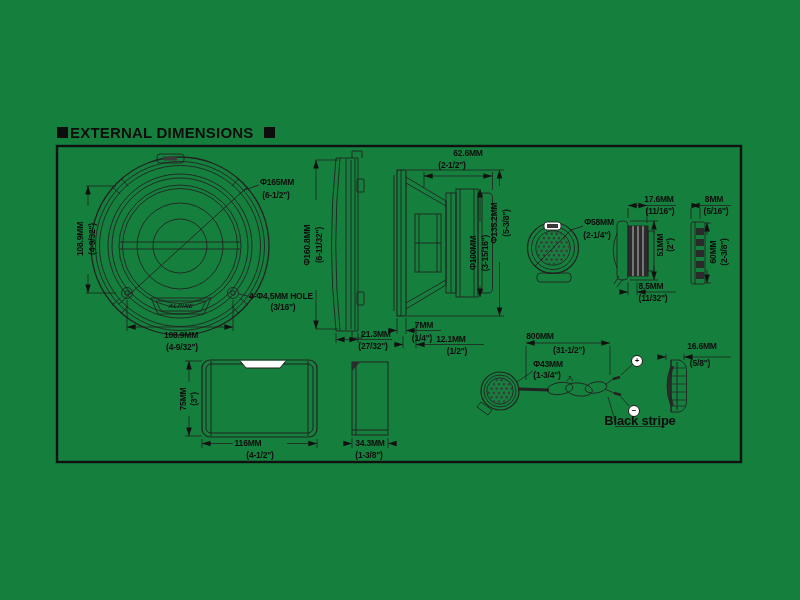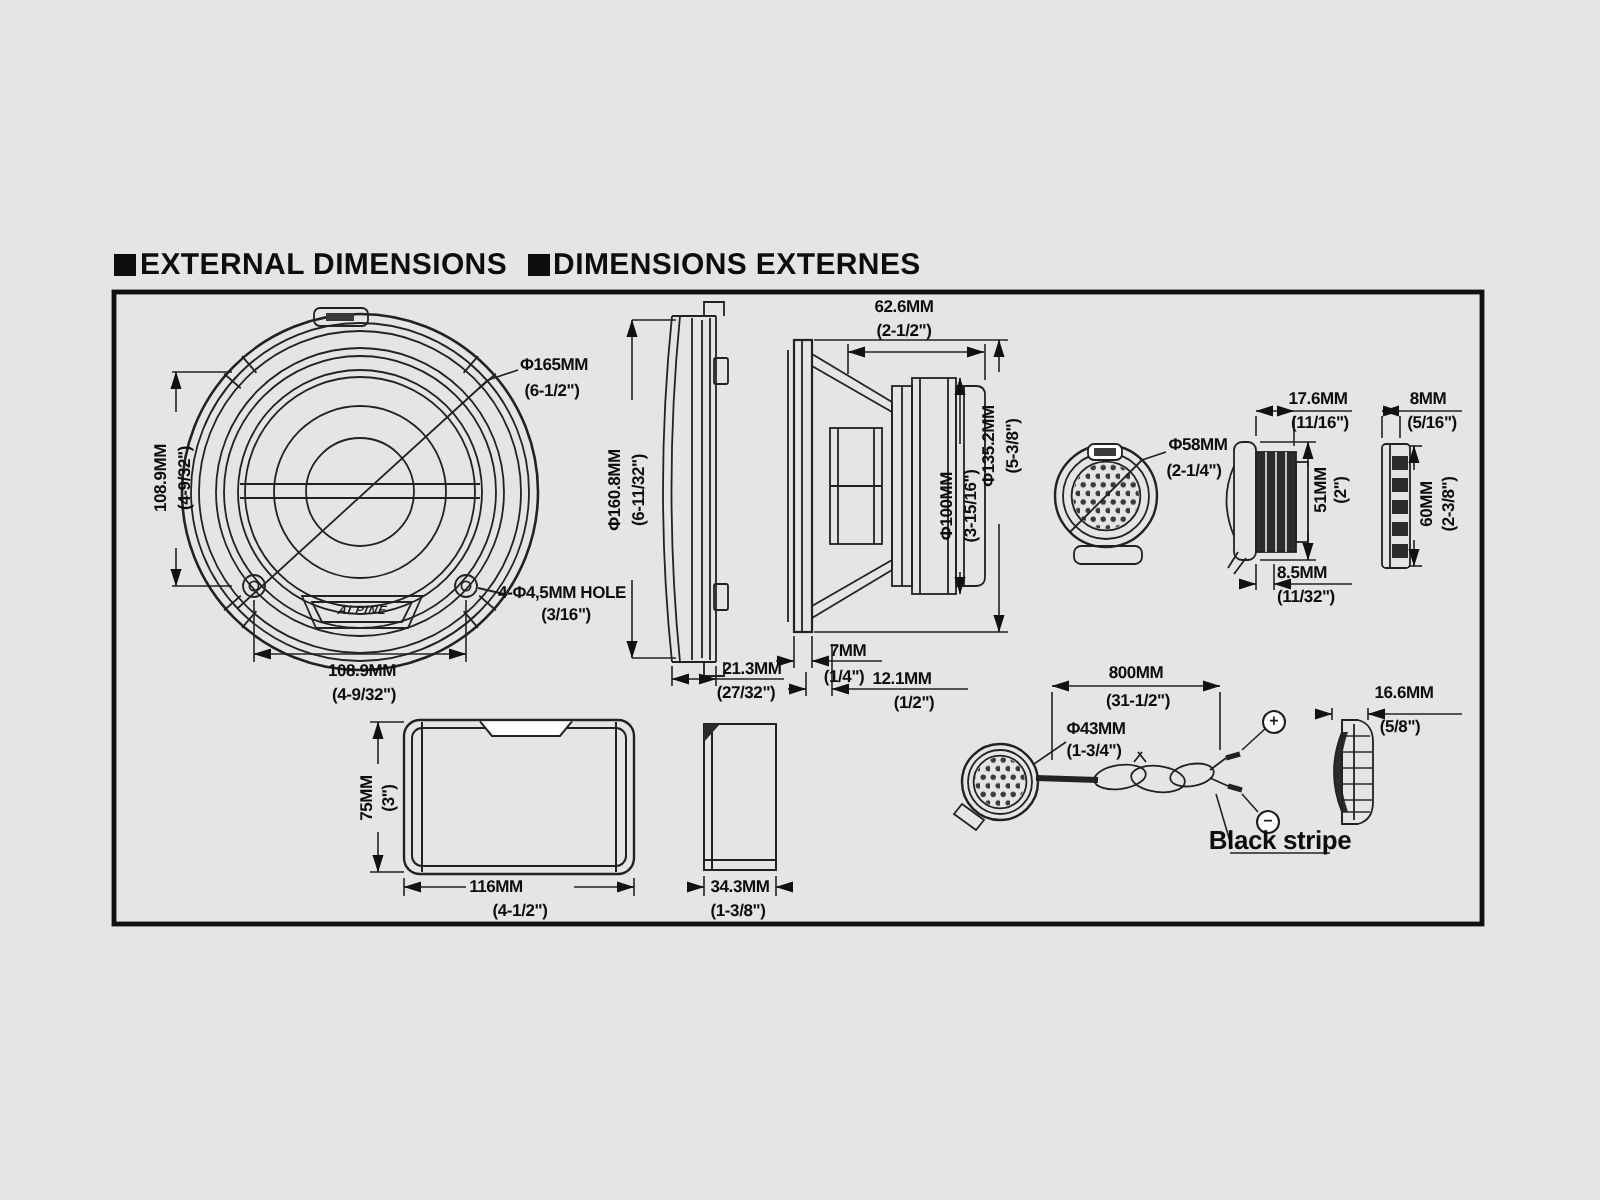--- a/index.html
+++ b/index.html
@@ -1,18 +1,18 @@
 <!DOCTYPE html>
 <html><head>
 <meta charset="utf-8">
 <style>
   html,body{margin:0;padding:0;}
   body{width:800px;height:600px;position:relative;background:#fff;overflow:hidden;
        font-family:"Liberation Sans",sans-serif;}
-  .page{position:absolute;inset:0;background:#e5e5e5;padding-left:44px;}
+  .page{position:absolute;inset:0;background:#15803d;padding-left:44px;}
   .title{position:absolute;left:57px;top:124px;display:flex;align-items:center;
          font-size:15px;font-weight:bold;color:#0d0d0d;letter-spacing:.2px;white-space:nowrap;}
   .sq{display:inline-block;width:11px;height:11px;background:#0d0d0d;margin-right:2px;}
   .sq2{margin-left:10px;}
   .lbl{position:absolute;font-size:8.5px;font-weight:bold;color:#0d0d0d;line-height:1;
        white-space:nowrap;transform:translate(-50%,-50%);letter-spacing:-0.2px;}
   .rot{transform:translate(-50%,-50%) rotate(-90deg);}
   .sign{position:absolute;width:10px;height:10px;border:1px solid #1a1a1a;border-radius:50%;
         font-size:8px;font-weight:bold;color:#1a1a1a;text-align:center;line-height:9px;
         transform:translate(-50%,-50%);background:#fff;}
@@ -286,39 +286,38 @@
         <line x1="658" y1="357" x2="666" y2="357" marker-end="url(#ar)"></line>
         <line x1="684" y1="357" x2="731" y2="357" marker-start="url(#ar)"></line>
       </g>
     </g>
   </svg>
 
   <div class="title">
     <span class="sq"></span>
     <span>EXTERNAL DIMENSIONS</span>
     <span class="sq sq2"></span>
-    <span>DIMENSIONS EXTERNES</span>
   </div>
 
   <div class="lbl" style="left:277px;top:182px">Φ165MM</div>
   <div class="lbl" style="left:276px;top:195px">(6-1/2")</div>
   <div class="lbl rot" style="left:80px;top:239px">108.9MM</div>
   <div class="lbl rot" style="left:92px;top:239px">(4-9/32")</div>
   <div class="lbl" style="left:181px;top:335px">108.9MM</div>
   <div class="lbl" style="left:182px;top:347px">(4-9/32")</div>
   <div class="lbl" style="left:281px;top:296px">4-Φ4,5MM HOLE</div>
   <div class="lbl" style="left:283px;top:307px">(3/16")</div>
   <div class="brand" style="left:181px;top:306px">ALPINE</div>
 
   <div class="lbl rot" style="left:307px;top:245px">Φ160.8MM</div>
   <div class="lbl rot" style="left:319px;top:245px">(6-11/32")</div>
   <div class="lbl" style="left:376px;top:334px">21.3MM</div>
   <div class="lbl" style="left:373px;top:346px">(27/32")</div>
 
-  <div class="lbl" style="left:452px;top:153px">62.6MM</div>
+  <div class="lbl" style="left:468px;top:153px">62.6MM</div>
   <div class="lbl" style="left:452px;top:165px">(2-1/2")</div>
   <div class="lbl rot" style="left:494px;top:223px">Φ135.2MM</div>
   <div class="lbl rot" style="left:506px;top:223px">(5-3/8")</div>
   <div class="lbl rot" style="left:473px;top:253px">Φ100MM</div>
   <div class="lbl rot" style="left:485px;top:253px">(3-15/16")</div>
   <div class="lbl" style="left:424px;top:325px">7MM</div>
   <div class="lbl" style="left:422px;top:338px">(1/4")</div>
   <div class="lbl" style="left:451px;top:339px">12.1MM</div>
   <div class="lbl" style="left:457px;top:351px">(1/2")</div>
 
@@ -340,21 +339,21 @@
   <div class="lbl rot" style="left:183px;top:399px">75MM</div>
   <div class="lbl rot" style="left:194px;top:399px">(3")</div>
   <div class="lbl" style="left:248px;top:443px">116MM</div>
   <div class="lbl" style="left:260px;top:455px">(4-1/2")</div>
 
   <div class="lbl" style="left:370px;top:443px">34.3MM</div>
   <div class="lbl" style="left:369px;top:455px">(1-3/8")</div>
 
   <div class="lbl" style="left:548px;top:364px">Φ43MM</div>
   <div class="lbl" style="left:547px;top:375px">(1-3/4")</div>
-  <div class="lbl" style="left:568px;top:336px">800MM</div>
+  <div class="lbl" style="left:540px;top:336px">800MM</div>
   <div class="lbl" style="left:569px;top:350px">(31-1/2")</div>
   <div class="sign" style="left:637px;top:361px">+</div>
   <div class="sign" style="left:634px;top:411px">−</div>
   <div class="lbl" style="left:640px;top:420px;font-size:13px">Black stripe</div>
 
   <div class="lbl" style="left:702px;top:346px">16.6MM</div>
   <div class="lbl" style="left:700px;top:363px">(5/8")</div>
 
 </div>
 

